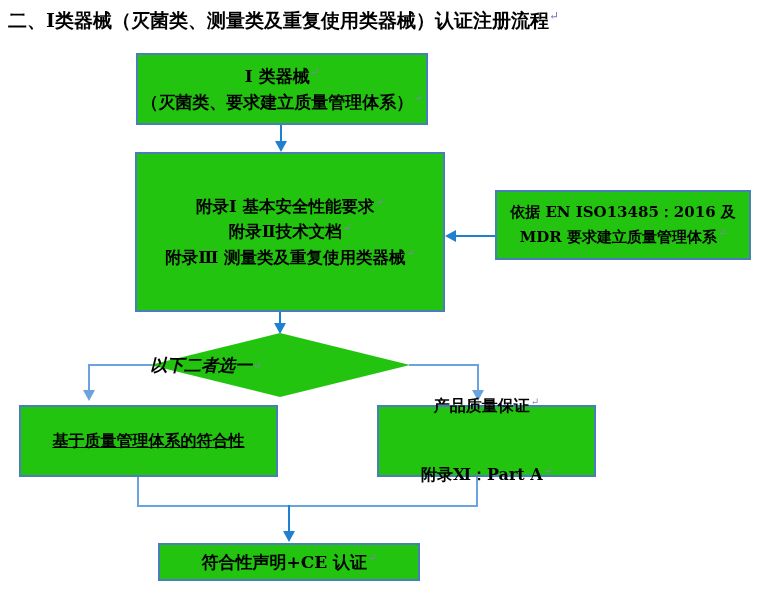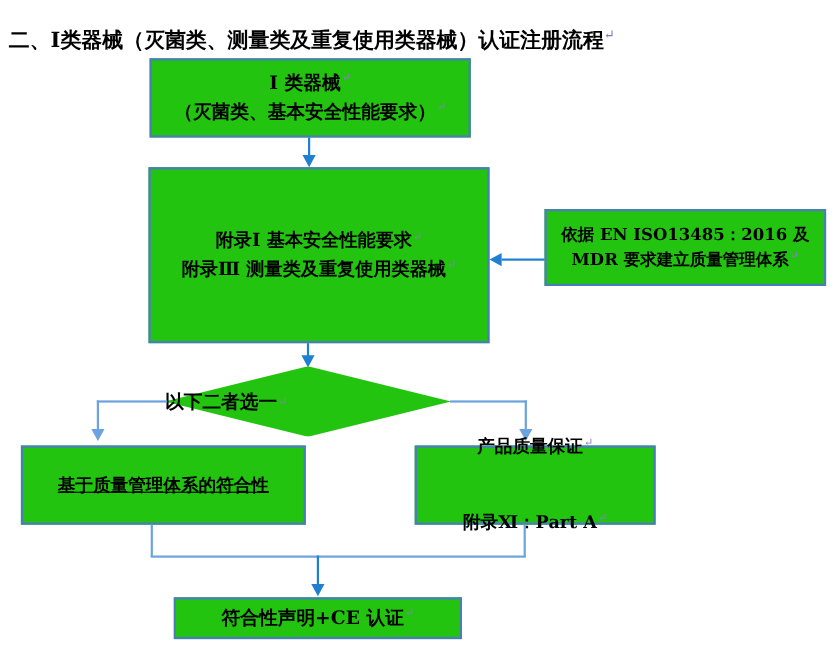--- a/index.html
+++ b/index.html
@@ -18,21 +18,20 @@
   #page-title {
     position: absolute;
     left: 8px;
     top: 8px;
     font-family: "DejaVu Serif", "Liberation Serif", serif;
     font-size: 19px;
     font-weight: bold;
     color: #000000;
     letter-spacing: 0px;
     white-space: nowrap;
-    margin-top: 16px;
   }
   #page-title .pilcrow {
     font-size: 12px;
     color: #7b7bc0;
     font-weight: normal;
     vertical-align: super;
   }
 
   .node {
     position: absolute;
@@ -105,20 +104,21 @@
     position: absolute;
     inset: 0;
     display: flex;
     align-items: center;
     justify-content: flex-start;
     font-family: "DejaVu Serif", "Liberation Serif", serif;
     font-weight: bold;
     font-size: 17px;
     color: #000000;
     white-space: nowrap;
+    font-style: italic;
   }
 
   
   .conn {
     position: absolute;
     background: #6ba3de;
   }
   .conn.dark { background: #1f7fd0; }
   .v { width: 2px; }
   .h { height: 2px; }
@@ -138,28 +138,29 @@
     border-right: 11px solid #1f7fd0;
   }
 </style>
 </head>
 <body>
 
 <div id="page-title"><span>二、Ⅰ类器械（灭菌类、测量类及重复使用类器械）认证注册流程</span><span class="pilcrow">↵</span></div>
 
 <div class="node" id="node-device">
   <div class="line"><span>Ⅰ 类器械</span><span class="mark">↵</span></div>
-  <div class="line"><span>（灭菌类、基本安全性能要求）</span><span class="mark">↵</span></div>
+  <div class="line"><span>（灭菌类、要求建立质量管理体系）</span><span class="mark">↵</span></div>
 </div>
 
 <div class="conn v dark" style="left:280px; top:125px; height:17px;"></div>
 <div class="arrowhead arrow-down" style="left:275px; top:141px;"></div>
 
 <div class="node" id="node-techdoc">
   <div class="line"><span>附录Ⅰ  基本安全性能要求</span><span class="mark">↵</span></div>
+  <div class="line"><span>附录Ⅱ技术文档</span><span class="mark">↵</span></div>
   <div class="line"><span>附录Ⅲ 测量类及重复使用类器械</span><span class="mark">↵</span></div>
 </div>
 
 <div class="node" id="node-qms">
   <div class="line"><span>依据 EN  ISO13485：2016 及</span></div>
   <div class="line"><span>MDR 要求建立质量管理体系</span><span class="mark">↵</span></div>
 </div>
 
 <div class="conn h dark" style="left:456px; top:235px; width:39px;"></div>
 <div class="arrowhead arrow-left" style="left:445px; top:230px;"></div>

